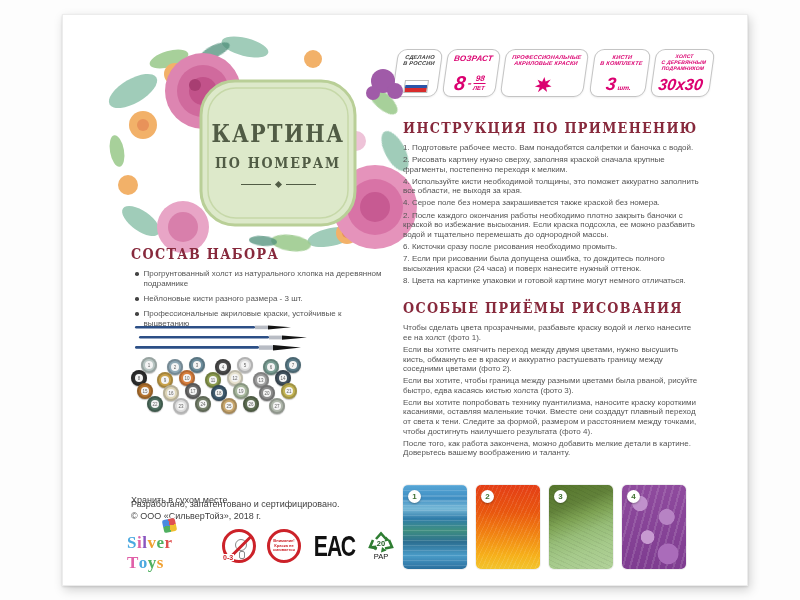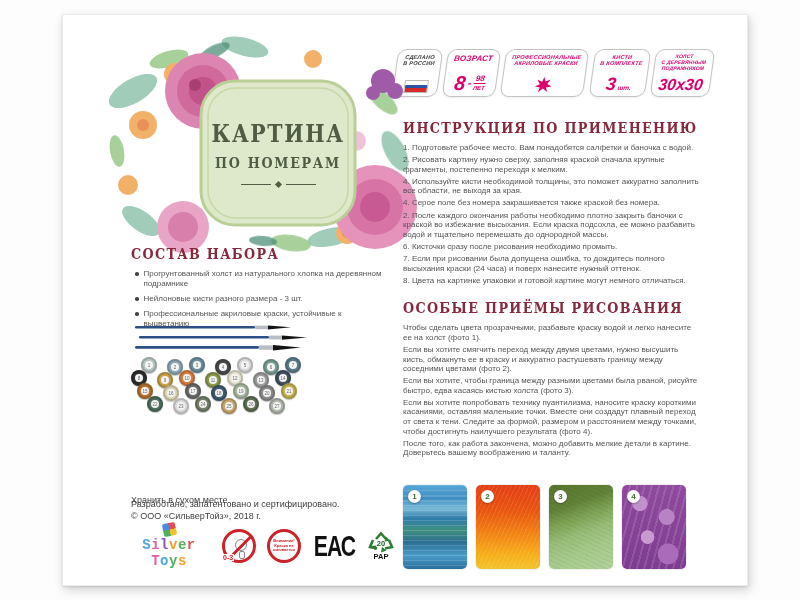--- a/index.html
+++ b/index.html
@@ -56,34 +56,34 @@
   .manu { position:absolute; left:68px; top:400px; width:290px; font-size:9px; color:#3f3f3f; line-height:1.32; }
   .manu .bold { font-weight:bold; color:#2e2e2e; }
   .legal { position:absolute; left:68px; top:450px; width:290px; font-size:9px; color:#3f3f3f; line-height:1.32;margin-top:34px; }
   .storage { position:absolute; left:68px; top:480px; width:290px; font-size:9px; color:#3f3f3f; line-height:1.32; }
 
   
   .ficons { position:absolute; left:64px; top:506px; display:flex; align-items:center; gap:11px; height:50px; }
   .stlogo { display:flex; flex-direction:column; align-items:center; width:84px; }
   .cube { width:13px; height:13px; border-radius:2px; transform:rotate(-12deg); margin-bottom:1px;
           background:conic-gradient(#e05050 0 25%, #f0c030 0 50%, #50b060 0 75%, #4a8ae0 0); box-shadow:0 0 0 1px #fff; }
-  .stword { font-family:Liberation Mono, monospace; font-weight:bold; font-size:14px; letter-spacing:.5px;text-align:center; }
+  .stword { font-family:Liberation Serif, serif; font-weight:bold; font-size:17px; letter-spacing:.5px; }
   .stword span { text-shadow:0 0 1px rgba(255,255,255,.8); }
   .ban { position:relative; width:34px; height:34px; border:3px solid #cc2229; border-radius:50%; background:#fff; flex:none; }
   .ban .slash { position:absolute; left:-2px; top:14px; width:34px; height:3px; background:#cc2229; transform:rotate(-45deg); }
   .ban .baby { position:absolute; left:10px; top:7px; width:12px; height:12px; border:1.5px solid #8a8a8a; border-radius:50%; }
   .ban .baby:after { content:""; position:absolute; left:3px; top:11px; width:4px; height:6px; border:1.5px solid #8a8a8a; border-radius:2px; }
   .ban .agelbl { position:absolute; left:-3px; bottom:-1px; background:#fff; color:#cc2229; font-weight:bold; font-size:7px; padding:0 1px; }
   .ban2 { width:34px; height:34px; border:3px solid #cc2229; border-radius:50%; background:#fff; flex:none;
           display:flex; flex-direction:column; align-items:center; justify-content:center; }
   .ban2 .t { font-size:4px; font-weight:bold; color:#cc2229; line-height:1.2; text-align:center; white-space:pre-line; }
   .eac { font-family:"Liberation Sans", sans-serif; font-weight:900; font-size:23px; color:#111;
          letter-spacing:-1px; transform:scaleY(1.25) scaleX(.92); }
   .recy { display:flex; flex-direction:column; align-items:center; line-height:1; }
-  .recy .pap { font-size:7.5px; font-weight:bold; color:#111; margin-top:-2px; }
+  .recy .pap { font-size:7.5px; font-weight:normal; color:#111; margin-top:-2px; }
 
   
   .rcol { position:absolute; left:340px; top:104px; width:296px; }
   .rcol .h-maroon { margin-bottom:7px; }
   .para { font-size:8px; line-height:1.2; color:#545454; margin-bottom:2.5px; }
   .tech-head { margin-top:14px; }
 
   .photos { position:absolute; left:340px; top:470px; display:flex; gap:9px; }
   .photo { position:relative; width:64px; height:84px; border-radius:5px; box-shadow:0 0 0 1px rgba(0,0,0,.06); }
   .pnum { position:absolute; left:5px; top:5px; width:13px; height:13px; border-radius:50%; background:#fff;

